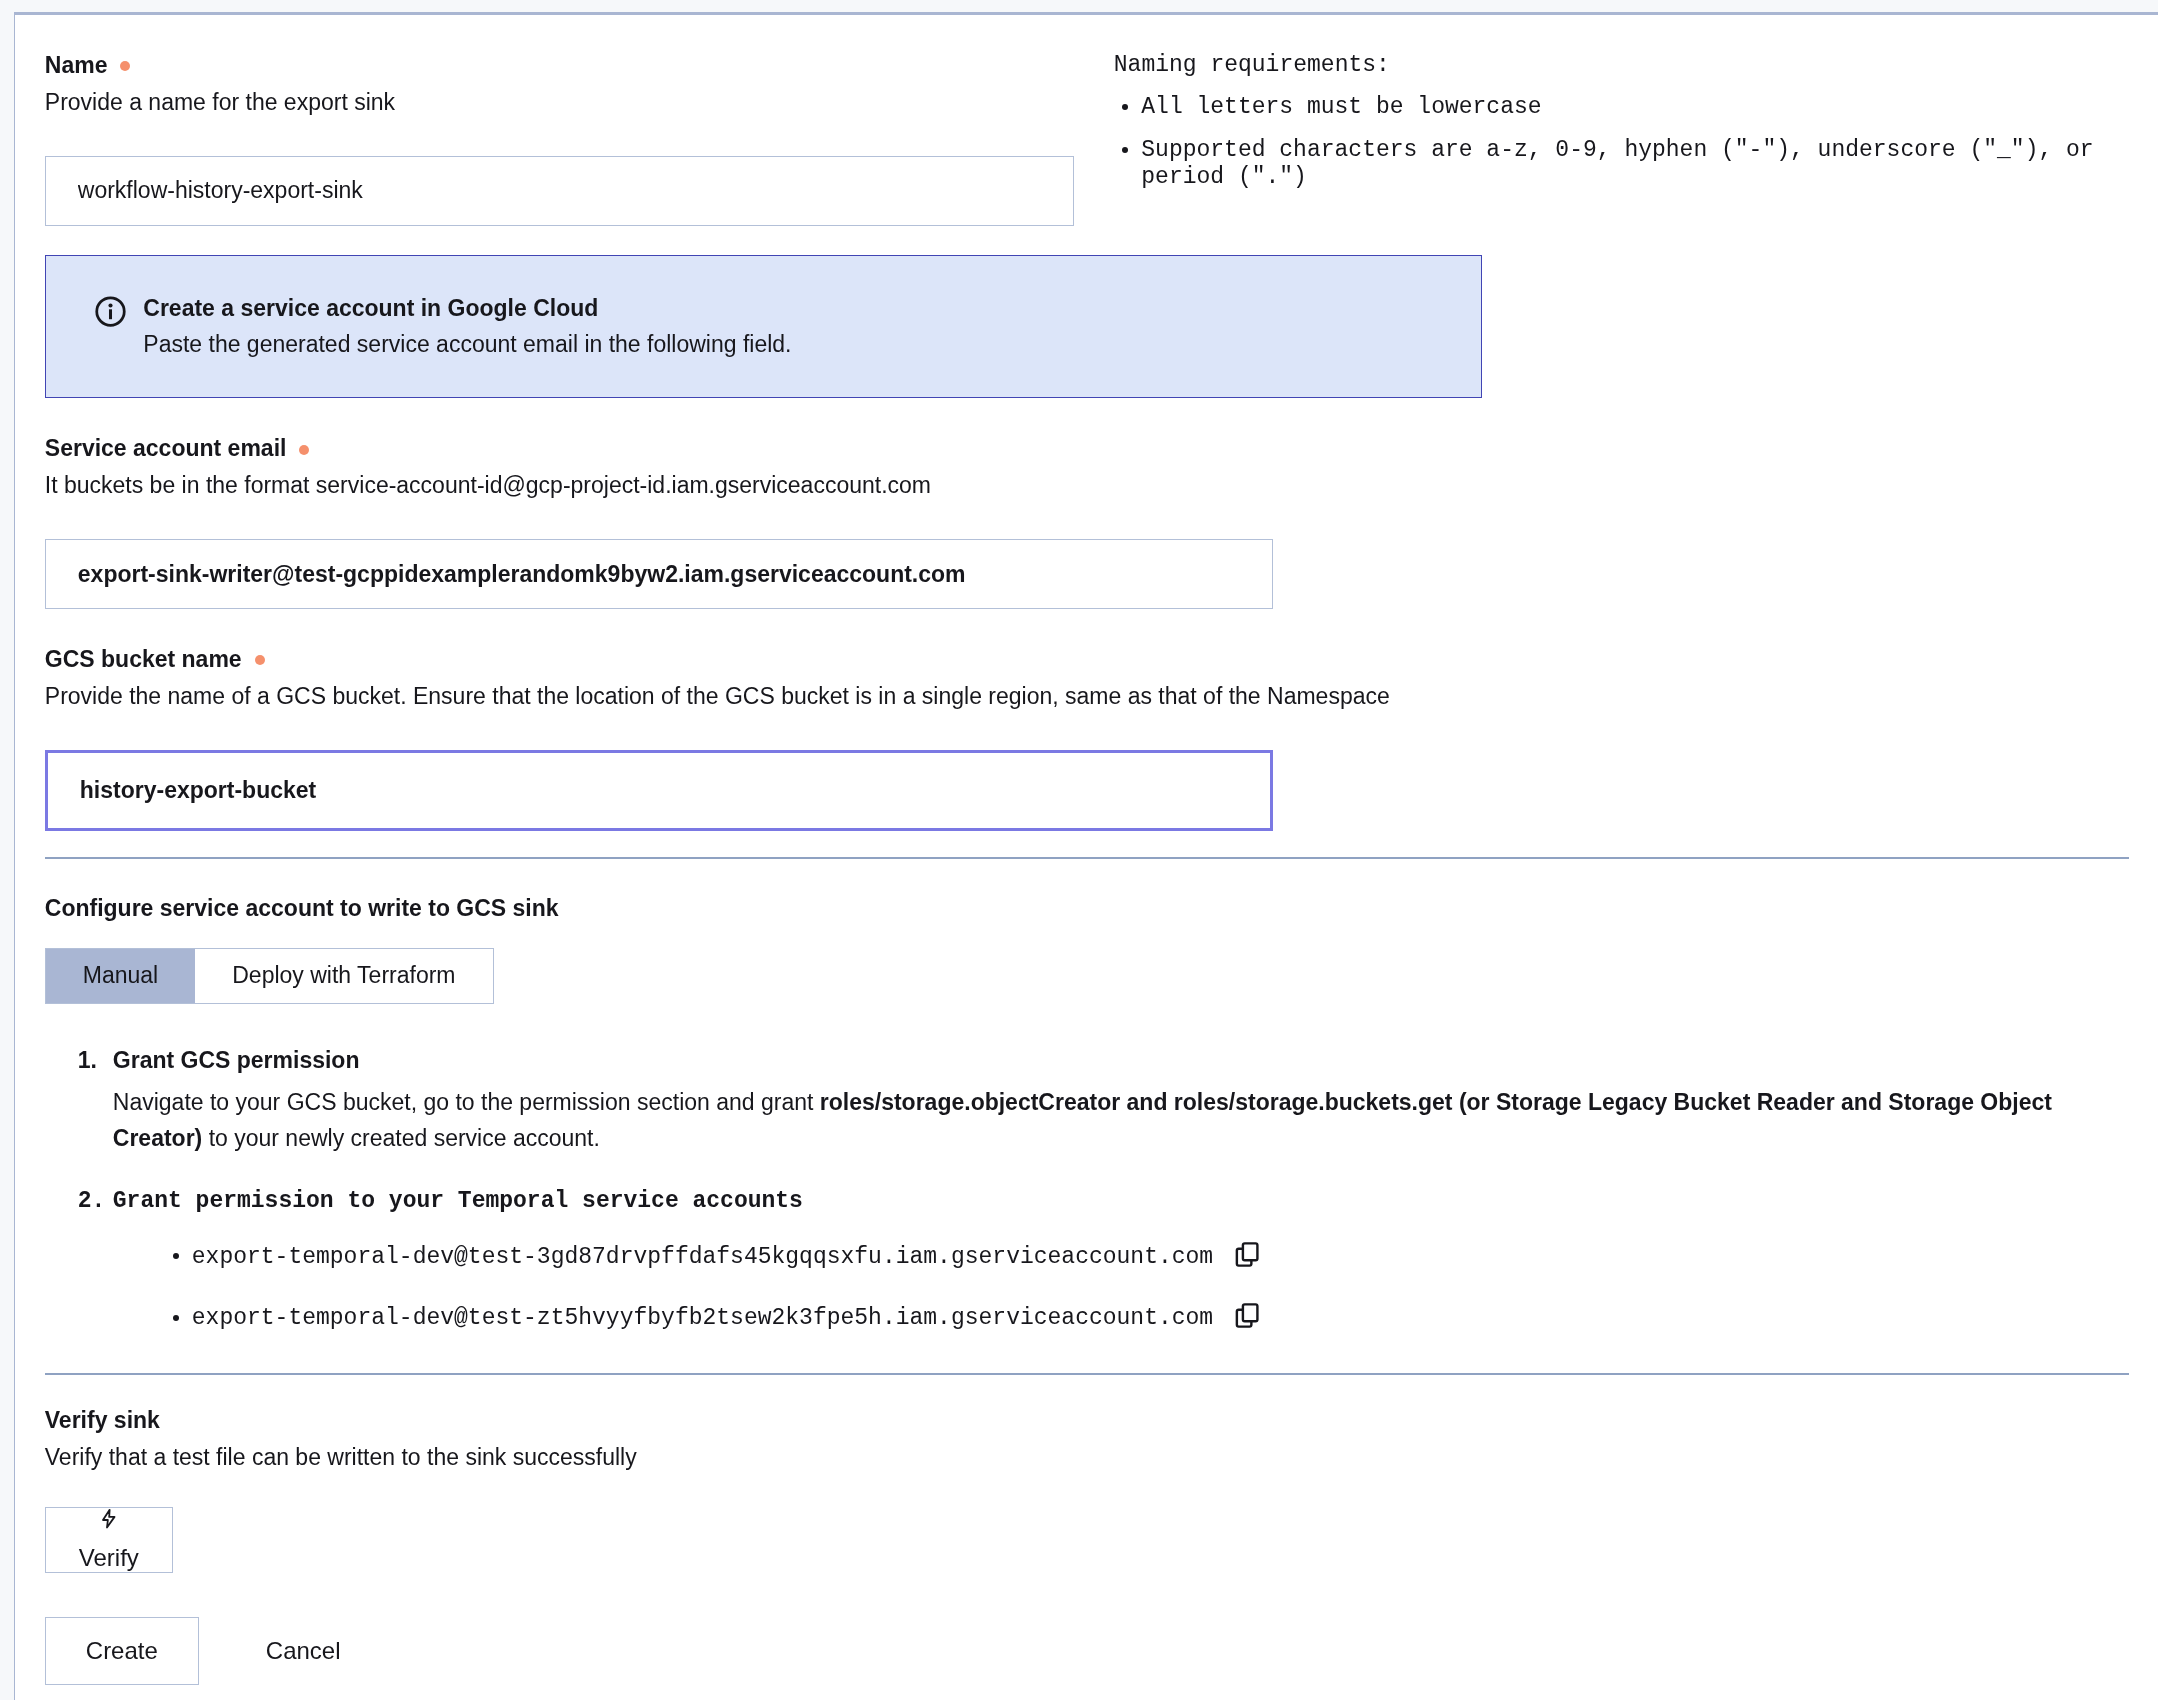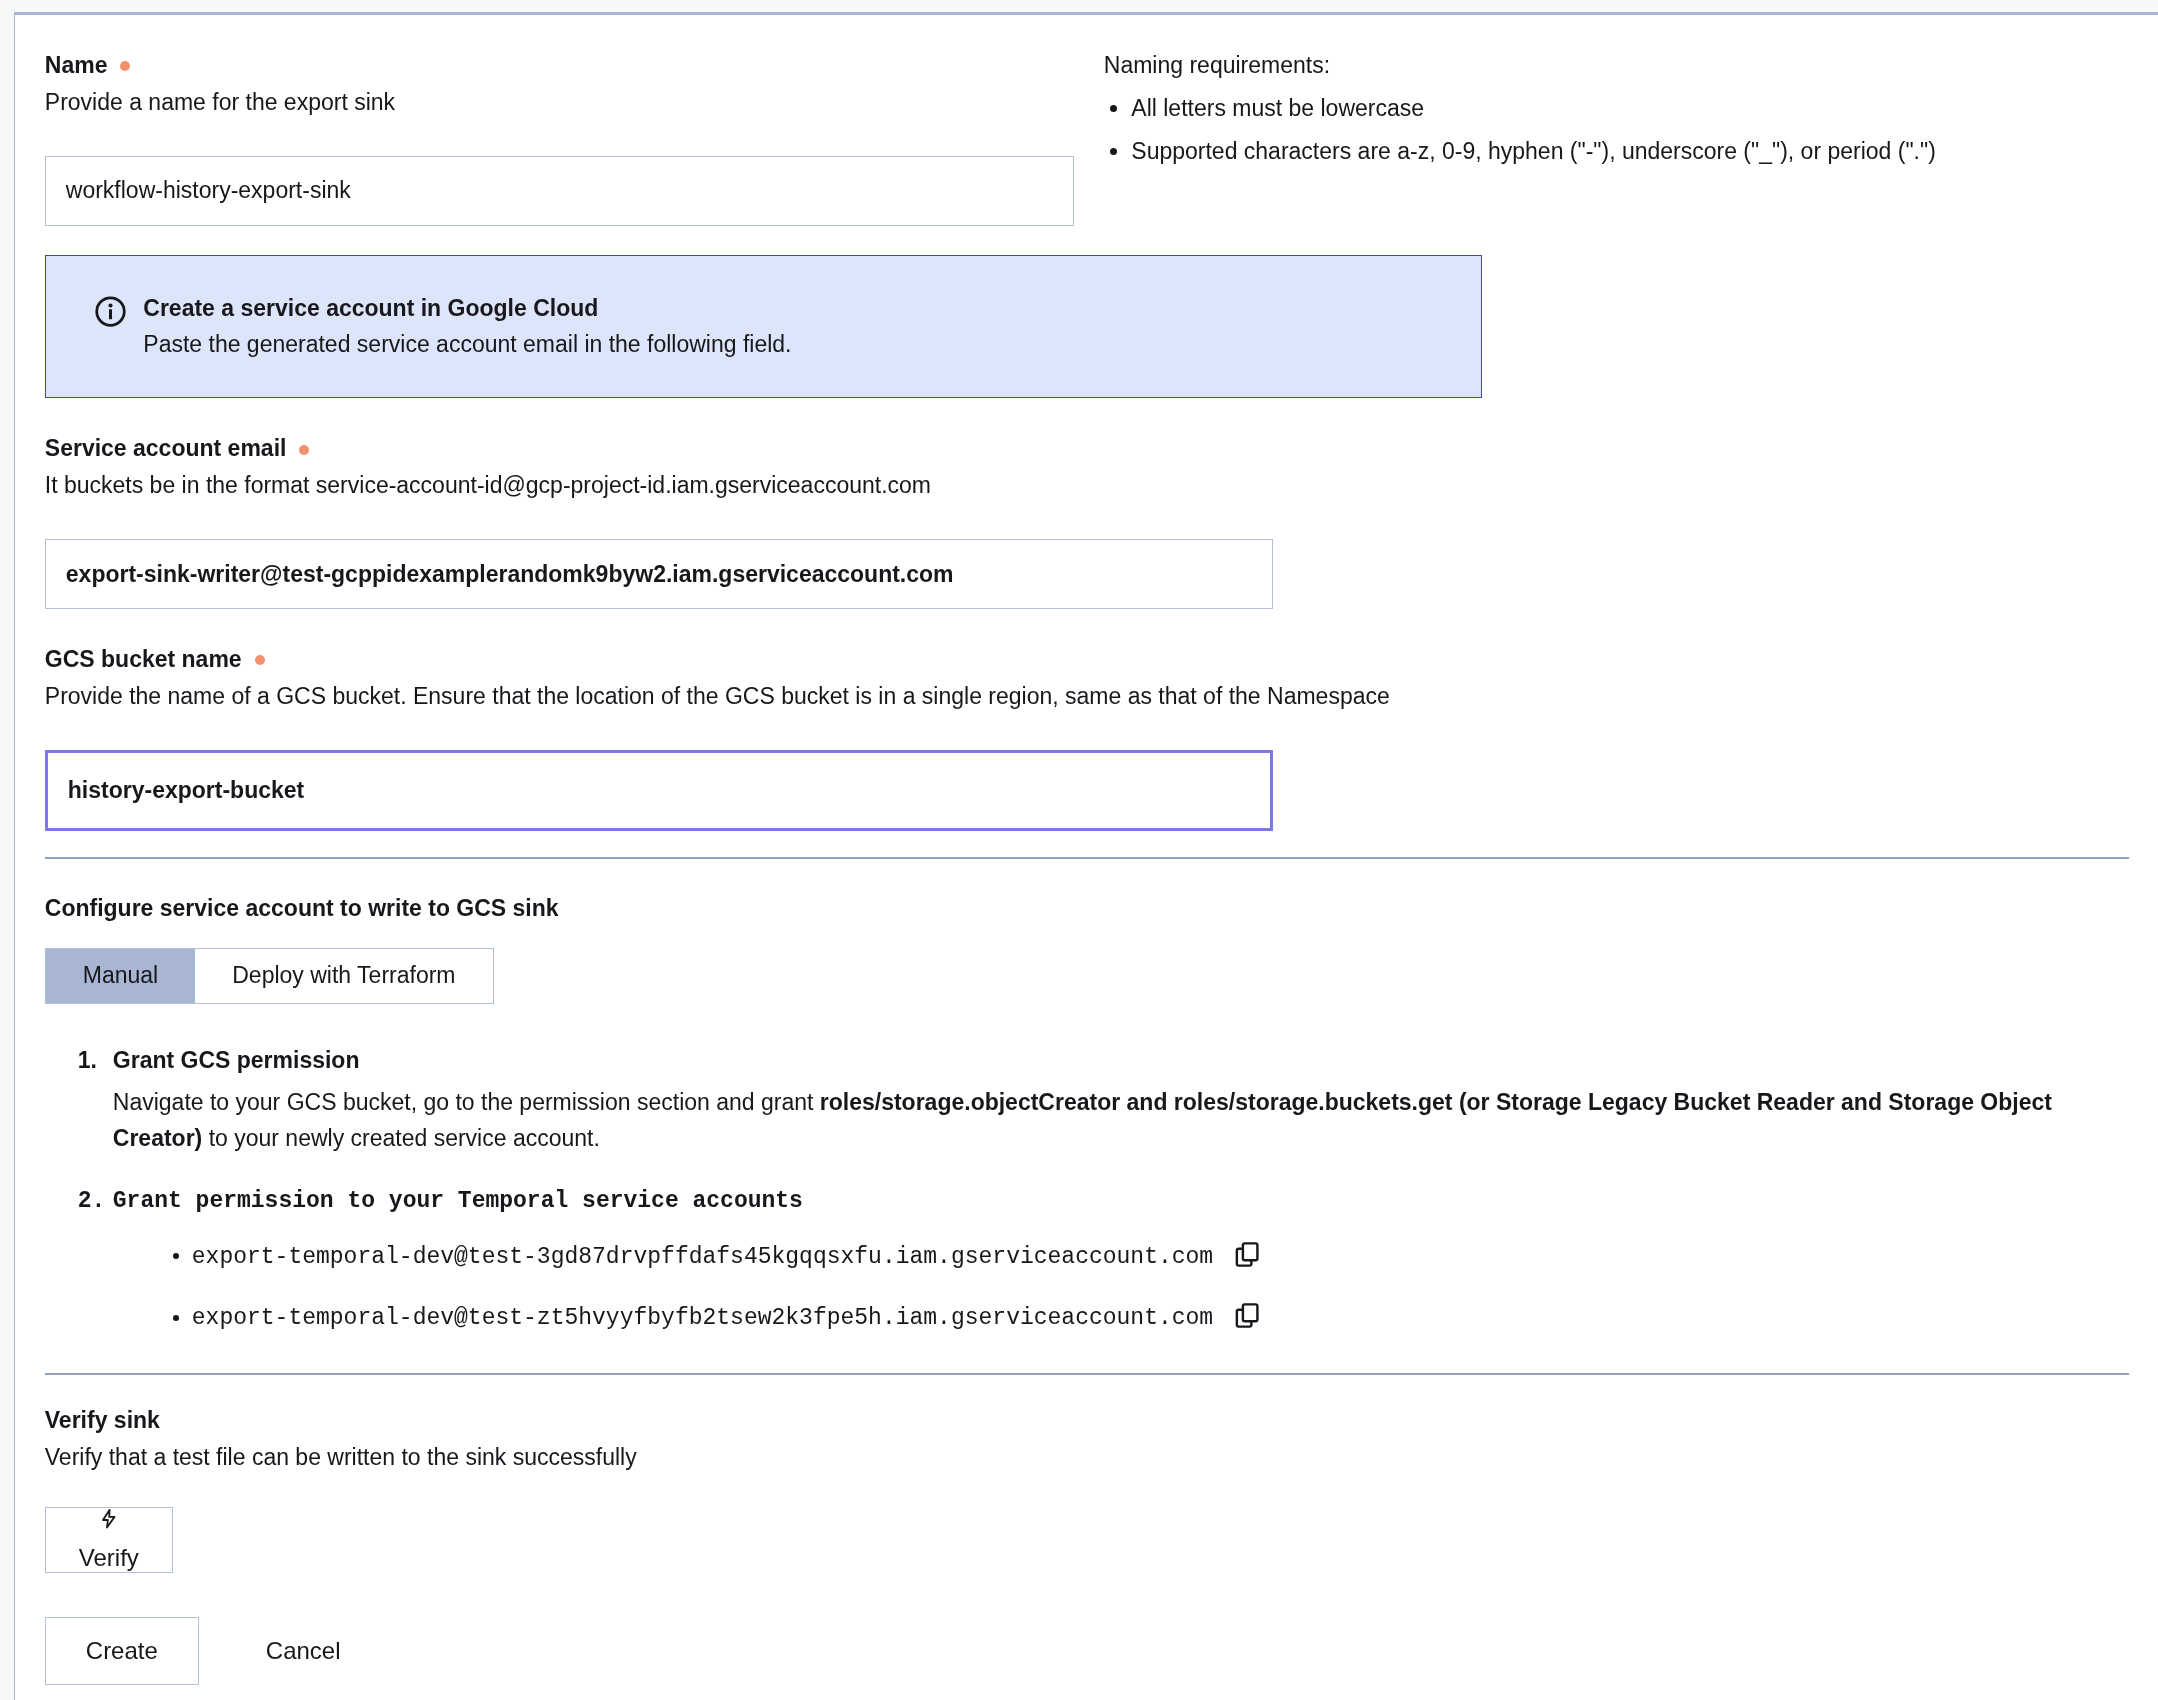--- a/index.html
+++ b/index.html
@@ -13,36 +13,36 @@
   .card {
     position:absolute; left:13.8px; top:12px; right:0; bottom:0;
     background:#ffffff;
     border-top:3.7px solid #a9b6d2;
     border-left:1.8px solid #a9b6d2;
     padding:0 30px 0 30px;
     box-sizing:border-box;
   }
   .top-row { display:flex; margin-top:37px; }
   .col-left { width:1029px; flex:0 0 1029px; }
-  .col-right { flex:1; margin-left:30px; }
+  .col-right { flex:1; margin-left:40px;font-family:Liberation Mono, monospace; }
 
   .field-label { font-weight:700; line-height:27.5px; }
   .req-dot {
     display:inline-block; width:10px; height:10px; border-radius:50%;
     background:#f5906c; margin-left:13px; vertical-align:1.8px;
   }
   .field-desc { margin-top:8.3px; line-height:29px; }
 
   .text-input {
     display:block; box-sizing:border-box;
     width:1029px; height:70px;
     border:1.8px solid #b3c0d8; background:#fff;
     font-family:"Liberation Sans", sans-serif;
     font-size:23px; color:#17171c;
-    padding:0 20px; margin-top:39px; outline:none;
+    padding:0 32px; margin-top:39px; outline:none;
   }
   .text-input.wide { width:1228px;font-weight:bold; }
   .text-input.focused { border:3.7px solid #7b79e3; height:81px; }
 
   ul.req-list { margin:11px 0 0 0; padding-left:27.5px; }
   ul.req-list li { margin-top:15.6px; line-height:27.5px; }
 
   .info-banner {
     box-sizing:border-box; width:1437px; margin-top:29px;
     background:#dce5f9; border:1.8px solid #4145b4;

